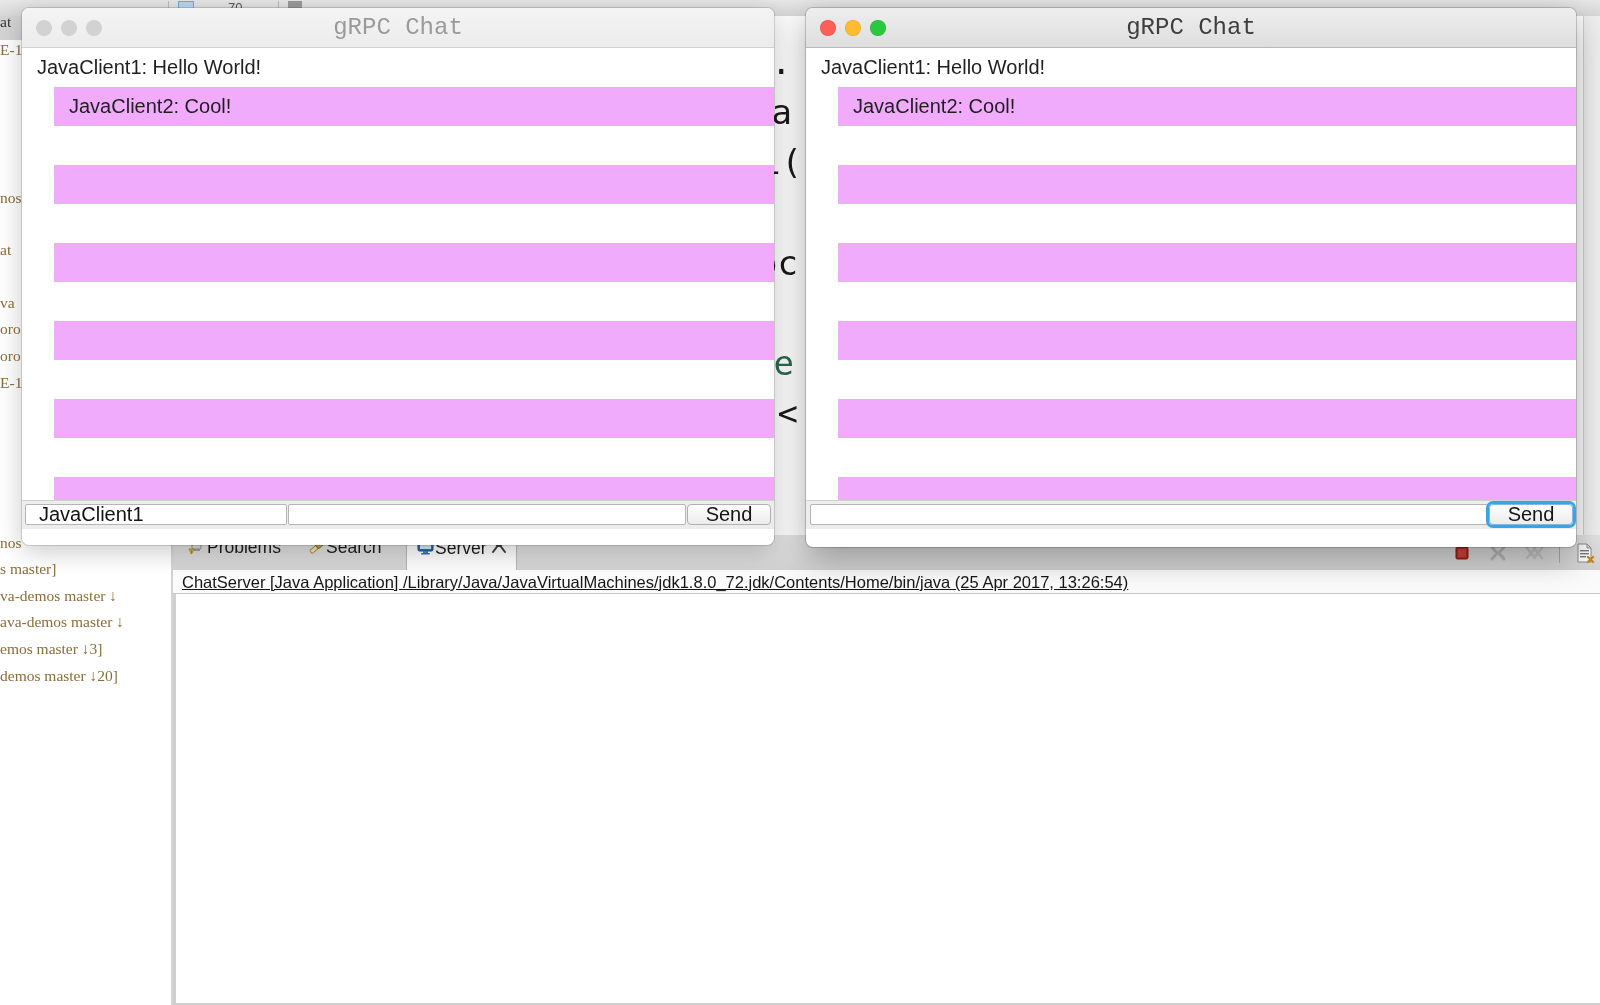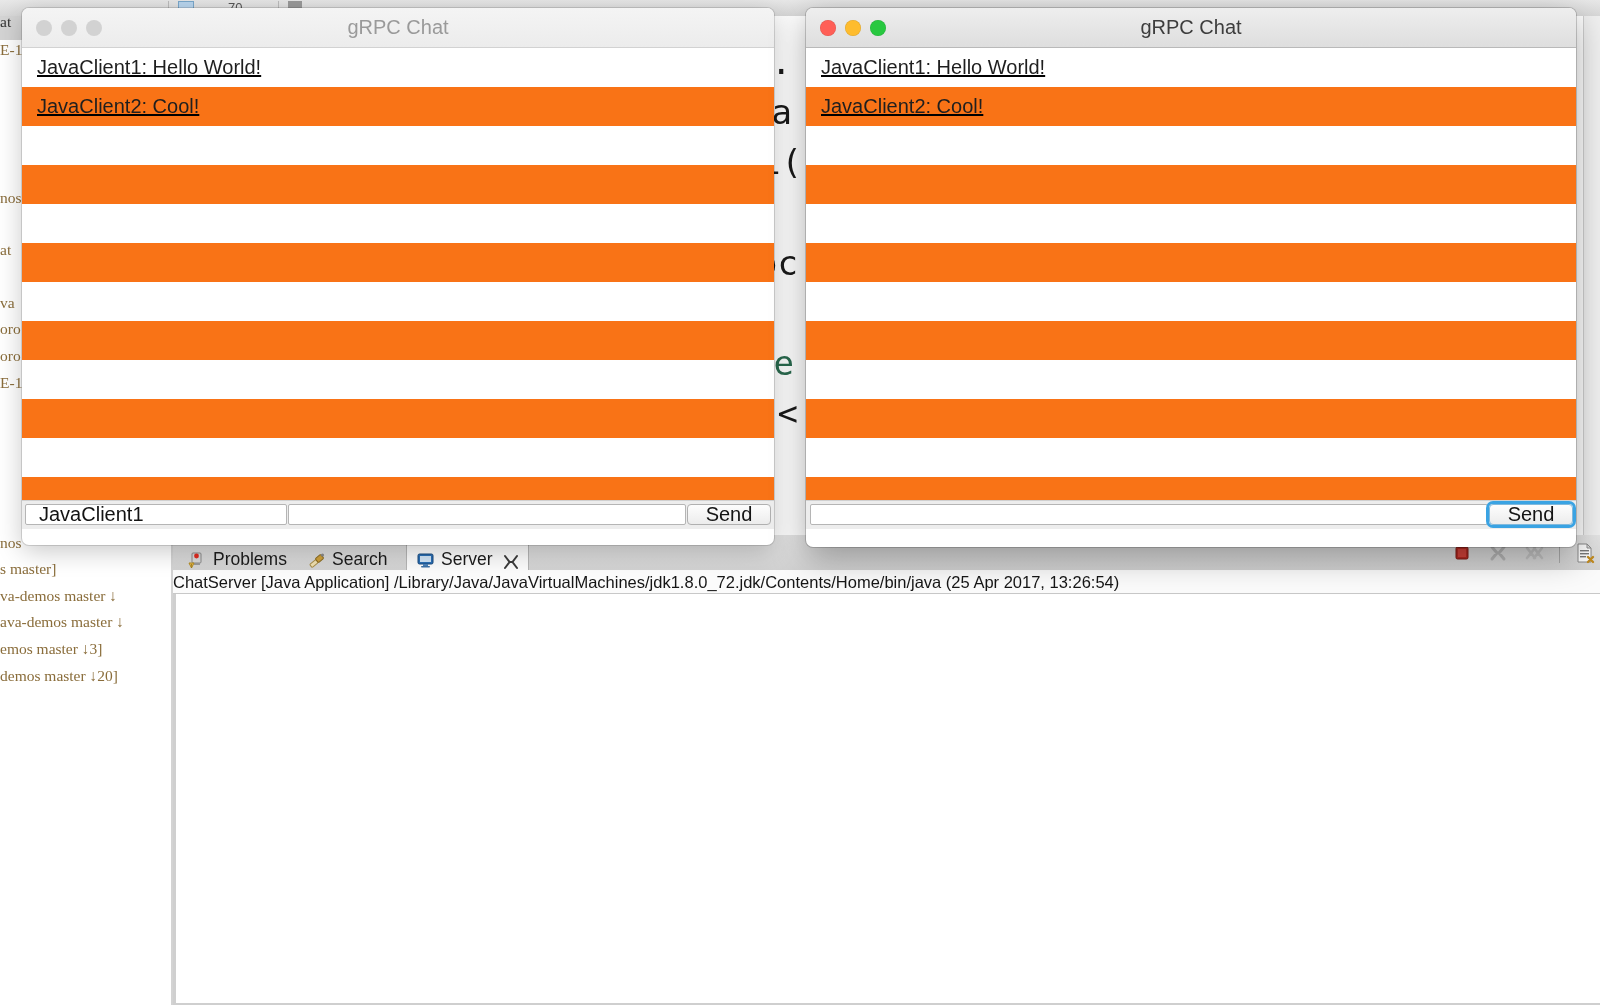--- a/index.html
+++ b/index.html
@@ -74,21 +74,21 @@
     position: absolute; left: 173px; top: 535px; width: 1427px; height: 470px;
     background: #ffffff;
   }
   .tabbar {
     position: absolute; left: 0; top: 0; width: 1427px; height: 35px;
     background: linear-gradient(#e4e4e4, #d2d2d2);
     border-bottom: 1px solid #b0b0b0;
   }
   .tab {
     position: absolute; top: 2px; height: 33px;
-    display: flex; align-items: flex-end; gap: 6px;
+    display: flex; align-items: flex-start; 
     padding: 0 9px;
     font-size: 17.5px; color: #1b1b1b;
     box-sizing: border-box;
     white-space: nowrap;
   }
   .tab.inactive { background: transparent; }
   .tab.active {
     background: #fbfbfb;
     border: 1px solid #b4b4b4;
     border-bottom: 1px solid #fbfbfb;
@@ -106,22 +106,23 @@
   }
   .tool-ico { width: 22px; height: 22px; position: relative; }
   .tool-sep { width: 1px; height: 20px; background: #aaaaaa; }
 
   .console-head {
     position: absolute; left: 0; top: 35px; width: 1427px; height: 24px;
     background: #fbfbfb;
     border-bottom: 1px solid #c8c8c8;
     font-size: 16.5px; color: #161616;
     line-height: 24px;
-    box-sizing: border-box;
-    white-space: nowrap; overflow: hidden;
+    padding-left: 9px;
+    box-sizing: border-box;
+    white-space: nowrap; overflow: hidden; text-decoration: underline;
   }
   .console-body {
     position: absolute; left: 0; top: 59px; width: 1427px; height: 411px;
     background: #ffffff;
     border-left: 3px solid #d0d0d0;
     box-sizing: border-box;
     padding: 4px 0 0 5px;
     overflow: hidden;
   }
   .console-body pre {
@@ -173,44 +174,43 @@
     border-bottom: 1px solid #d2d2d2;
   }
   .lights { position: absolute; left: 14px; top: 0; height: 39px; display: flex; align-items: center; gap: 9px; }
   .light { width: 16px; height: 16px; border-radius: 50%; }
   .light.r { background: #ff5f57; box-shadow: inset 0 0 0 0.5px rgba(0,0,0,0.12); }
   .light.y { background: #febc2e; box-shadow: inset 0 0 0 0.5px rgba(0,0,0,0.12); }
   .light.g { background: #28c840; box-shadow: inset 0 0 0 0.5px rgba(0,0,0,0.12); }
   .light.off { background: #d2d2d2; box-shadow: none; }
   .wintitle {
     width: 100%; text-align: center;
-    font-size: 20px; color: #3d3d3d;
-    font-family: Liberation Sans, sans-serif;
+    font-size: 24px; color: #3d3d3d;
+    font-family: Liberation Mono, monospace;
   }
   .wintitle.dim { color: #9a9a9a; }
 
   .chatlist {
     position: relative;
     background: #ffffff;
     overflow: hidden;
-    text-decoration: underline;
   }
   .chatlist.back { height: 452px; }
   .chatlist.front { height: 452px; }
   .chatrow {
     height: 39px; line-height: 39px;
     padding-left: 15px;
     font-size: 20px;
     color: #1f1f1f;
     white-space: nowrap; overflow: hidden;
     font-family: "Liberation Sans", sans-serif;
     box-sizing: border-box;
   }
   .chatrow.odd { background: #ffffff; }
-  .chatrow.even { background: #f97316; }
+  .chatrow.even { background: #f0abfc; margin-left: 32px; }
 
   .inputbar {
     position: relative;
     height: 29px;
     background: #ededed;
     border-top: 1px solid #d0d0d0;
     display: flex; align-items: stretch;
     padding: 3px 3px 4px 3px;
     box-sizing: border-box;
   }

